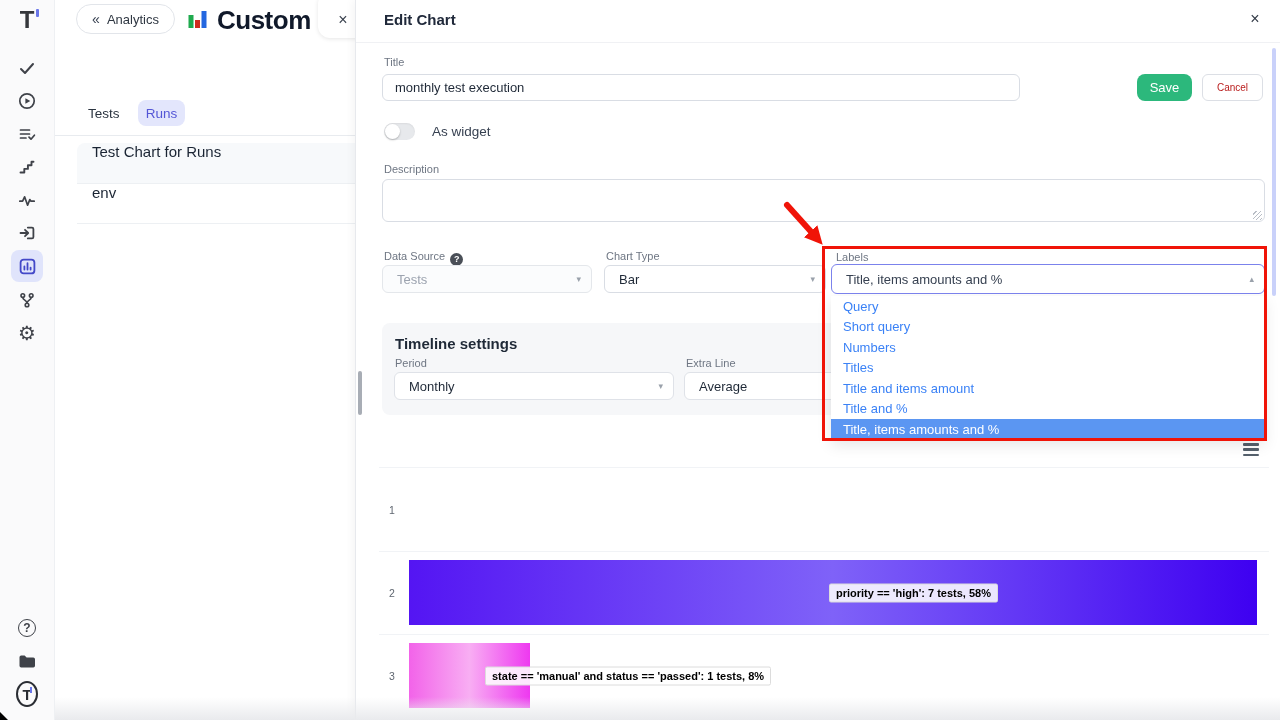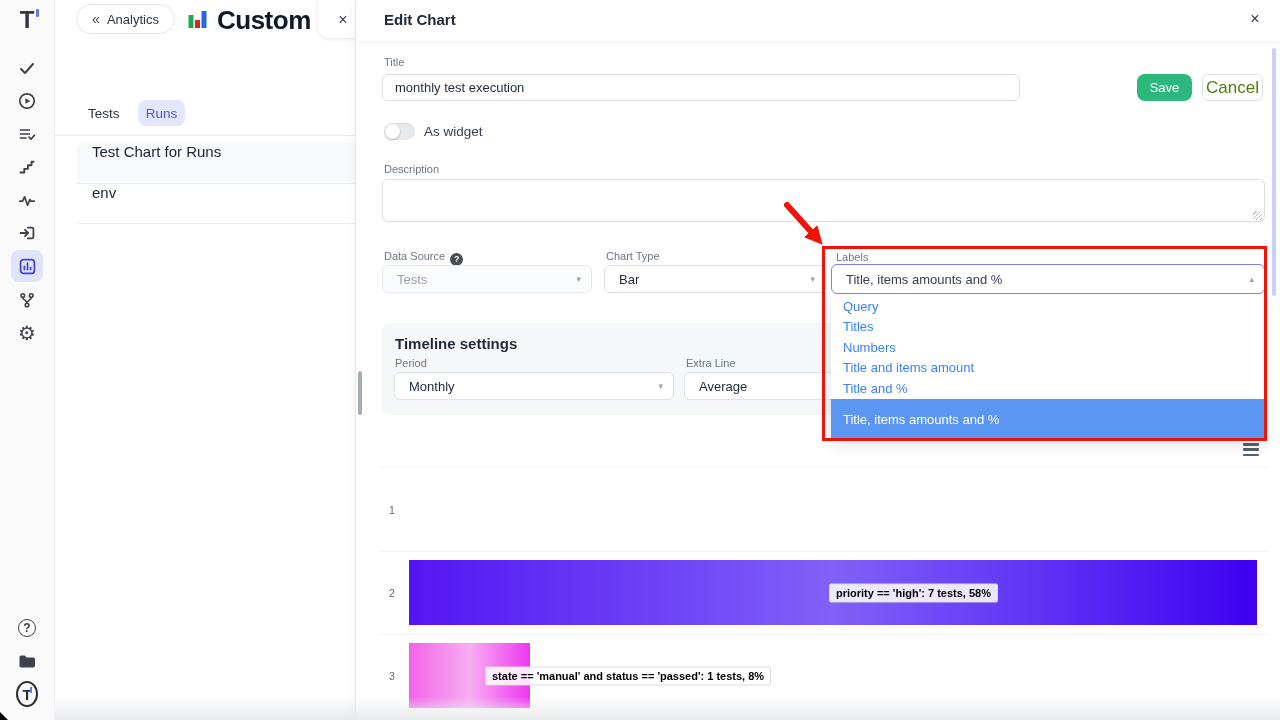--- a/index.html
+++ b/index.html
@@ -39,25 +39,25 @@
   #editpanel { position:absolute; left:355px; top:0; width:925px; height:720px; background:#fff; border-left:1px solid #e7e9ed; box-shadow:-3px 0 8px rgba(0,0,0,.04); z-index:6; }
   #ep-header { position:absolute; left:28px; top:11px; font-size:15px; font-weight:600; color:#20293a; }
   #ep-close { position:absolute; left:889px; top:9px; width:20px; height:20px; display:flex; align-items:center; justify-content:center; font-size:16px; color:#343c48; }
   #ep-divider { position:absolute; left:0; top:42px; width:925px; height:1px; background:#f0f1f4; }
   #ep-scroll { position:absolute; left:916px; top:48px; width:4px; height:248px; background:#c9d1fa; border-radius:2px; z-index:8; }
 
   .flabel { position:absolute; font-size:11px; color:#6e7683; }
   .field-input { position:absolute; height:27px; border:1px solid #d9dde4; border-radius:6px; background:#fff; font-size:13px; color:#1f2937; padding:0 12px; font-family:inherit; }
   #f-title { left:26px; top:74px; width:638px; }
   #btn-save { position:absolute; left:781px; top:74px; width:55px; height:27px; background:#2cb87c; border:none; border-radius:8px; color:#fff; font-size:13px; font-weight:500; font-family:inherit; }
-  #btn-cancel { position:absolute; left:846px; top:74px; width:61px; height:27px; background:#fff; border:1px solid #dcdfe5; border-radius:6px; color:#4d7c0f; font-size:17px; font-family:inherit; }
+  #btn-cancel { position:absolute; left:846px; top:74px; width:61px; height:27px; background:#fff; border:1px solid #dcdfe5; border-radius:6px; color:#b91c1c; font-size:10px; font-family:inherit; }
 
   #toggle { position:absolute; left:28px; top:123px; width:31px; height:17px; background:#e7e9ec; border-radius:999px; box-shadow:inset 0 1px 2px rgba(0,0,0,.06); }
   #toggle .knob { position:absolute; left:1px; top:1px; width:15px; height:15px; background:#fff; border-radius:50%; box-shadow:0 1px 2px rgba(0,0,0,.25); }
-  #toggle-label { position:absolute; left:68px; top:124px; font-size:13.5px; color:#374151; }
+  #toggle-label { position:absolute; left:76px; top:124px; font-size:13.5px; color:#374151; }
 
   #f-desc { position:absolute; left:26px; top:179px; width:883px; height:43px; border:1px solid #d9dde4; border-radius:6px; background:#fff; resize:none; font-family:inherit; font-size:13px; padding:6px 10px; }
   #desc-resize { position:absolute; left:897px; top:211px; width:9px; height:9px; background:repeating-linear-gradient(135deg, transparent 0 2px, #b9bec6 2px 3px); z-index:2; }
 
   .sel { position:absolute; height:28px; background:#fff; border:1px solid #d9dde4; border-radius:6px; display:flex; align-items:center; padding:0 26px 0 14px; font-size:13px; color:#1f2937; }
   .sel .caret { position:absolute; right:10px; font-size:9px; color:#9aa1ab; }
   #sel-datasource { left:26px; top:265px; width:210px; background:#fbfcfd; border-color:#e4e7eb; color:#9ca3af; }
   #sel-charttype { left:248px; top:265px; width:222px; }
   #sel-labels { left:475px; top:264px; width:434px; height:30px; border:1.6px solid #7b82ec; color:#374151; z-index:31; }
   .help-dot { display:inline-flex; width:13px; height:13px; background:#4a4f57; color:#fff; border-radius:50%; font-size:9px; font-weight:bold; align-items:center; justify-content:center; margin-left:5px; vertical-align:-2px; }
@@ -262,22 +262,23 @@
       </div>
       <div class="tl-label" style="left:304px;top:34px">Extra Line</div>
       <div class="tl-sel" style="left:302px">
         <span>Average</span>
         <span class="caret">▾</span>
       </div>
     </div>
 
     <div id="labels-options">
       <div class="opt">Query</div>
+      <div class="opt">Short query</div>
+      <div class="opt">Numbers</div>
       <div class="opt">Titles</div>
-      <div class="opt">Numbers</div>
       <div class="opt">Title and items amount</div>
       <div class="opt">Title and %</div>
       <div class="opt selected">Title, items amounts and %</div>
     </div>
 
     <div id="panel-drag"></div>
 
     <div id="chart-menu">
         <div></div>
         <div></div>

